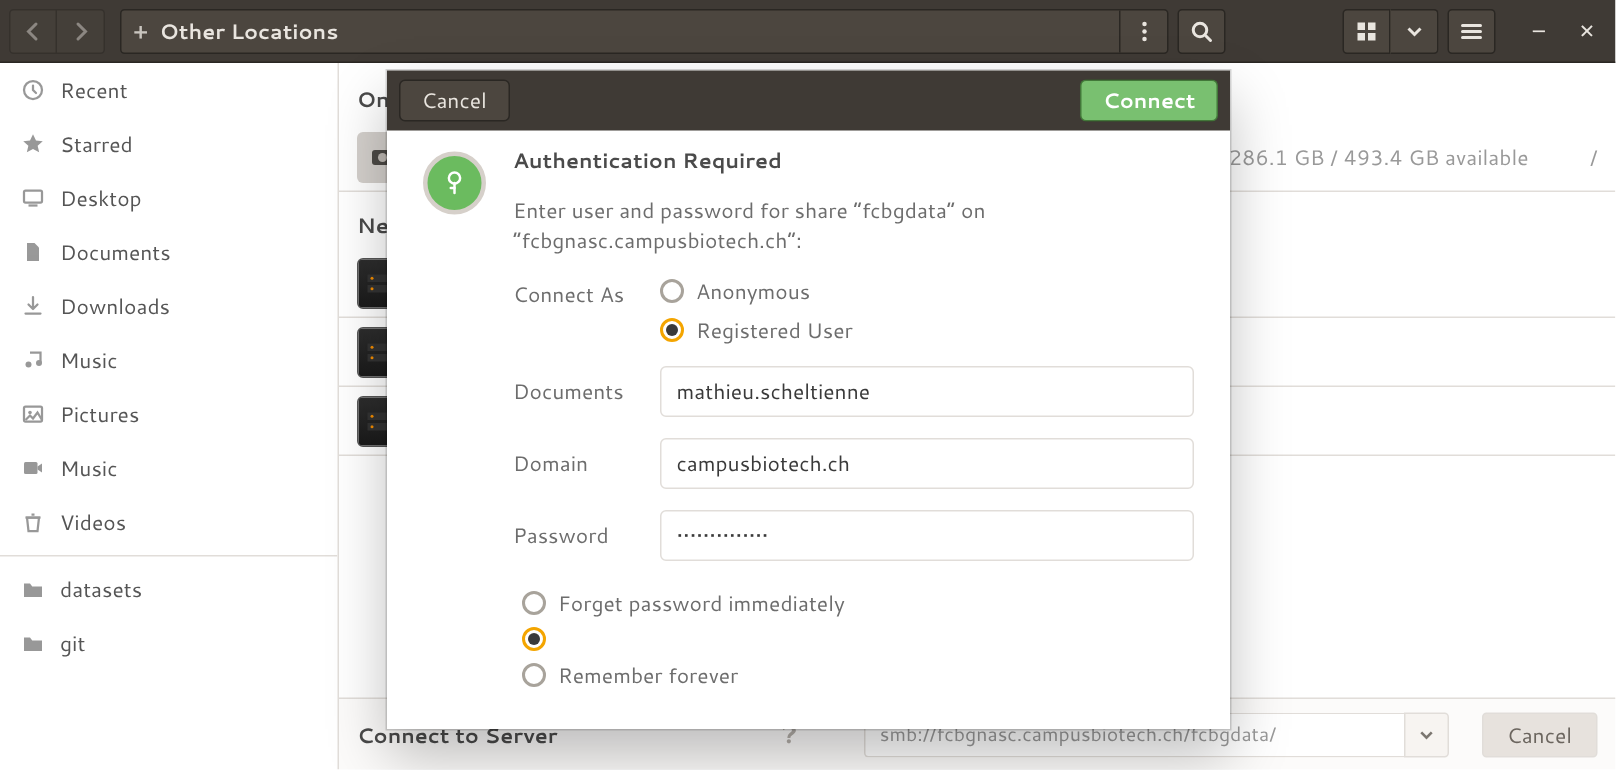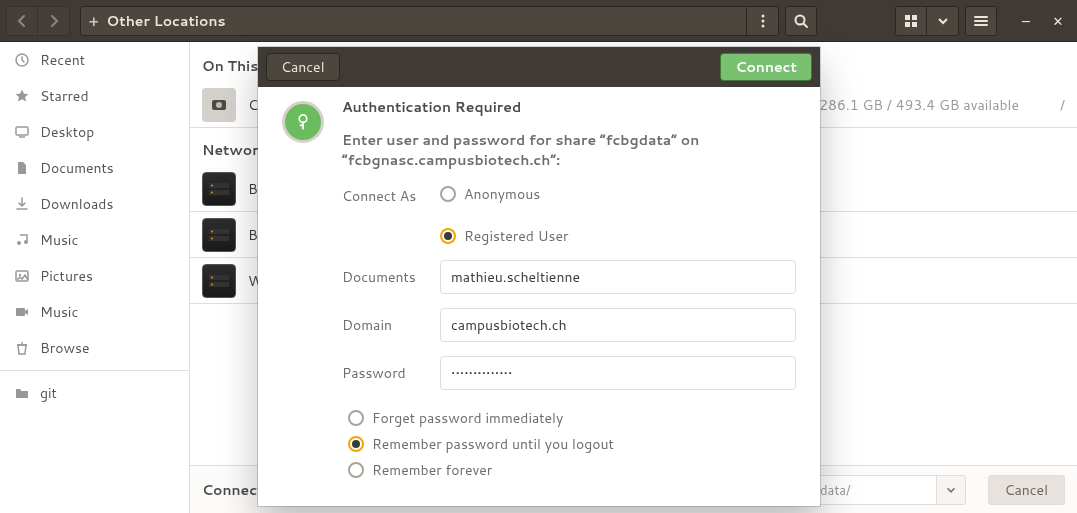--- a/index.html
+++ b/index.html
@@ -36,21 +36,21 @@
   .pathbox .plus{font-weight:700;opacity:.8;}
   .headerbar .right{display:flex;gap:6px;margin-left:6px;}
   .linked{display:flex;}
   .linked .hbtn{border-radius:0;}
   .linked .hbtn:first-child{border-radius:3px 0 0 3px;}
   .linked .hbtn:last-child{border-radius:0 3px 3px 0;border-left:none;}
   .windowctrls{display:flex;gap:6px;margin-left:10px;}
   .windowctrls .wc{width:26px;height:26px;display:flex;align-items:center;justify-content:center;color:#e9e5df;cursor:pointer;font-weight:700;font-size:13px;}
   
   .body{flex:1;display:flex;min-height:0;}
-  .sidebar{width:190px;background:var(--bg);border-right:1px solid var(--border);overflow:auto;}
+  .sidebar{width:226px;background:var(--bg);border-right:1px solid var(--border);overflow:auto;}
   .sidebar hr{border:none;border-top:1px solid var(--border);margin:4px 0;}
   .srow{display:flex;align-items:center;gap:10px;height:36px;padding:0 14px;color:var(--sidebar-fg);cursor:pointer;}
   .srow svg{width:16px;height:16px;flex:0 0 16px;opacity:.6;}
   .content{flex:1;display:flex;flex-direction:column;min-width:0;background:var(--bg);}
   .clist{flex:1;overflow:auto;padding:2px 0;}
   .section-hdr{font-weight:700;color:var(--heading);padding:12px 12px 6px;}
   .drow{display:flex;align-items:center;gap:12px;height:46px;padding:0 12px;border-bottom:1px solid var(--border);}
   .drow .ico{width:34px;height:34px;background:#d4d0cc;border-radius:4px;display:flex;align-items:center;justify-content:center;color:#6b6661;}
   .drow .ico.net{background:linear-gradient(#2d2d2d,#1a1a1a);color:#f28c00;border:1px solid #555;}
   .drow .nm{flex:1;color:#3e3e3e;white-space:nowrap;overflow:hidden;text-overflow:ellipsis;}
@@ -68,26 +68,26 @@
   
   .dialog{position:absolute;top:47px;left:258px;width:562px;background:var(--dialog-bg);box-shadow:0 18px 36px rgba(0,0,0,.25),0 0 0 1px rgba(0,0,0,.15);display:flex;flex-direction:column;}
   .dlg-head{display:flex;align-items:center;justify-content:space-between;height:40px;background:var(--dialog-head);padding:0 8px;}
   .dlg-btn{height:28px;padding:0 14px;border-radius:4px;border:1px solid #2a2723;background:#4c463f;color:#e9e5df;cursor:pointer;font-family:inherit;font-size:14px;}
   .dlg-btn.primary{background:var(--btn-green);border:1px solid rgba(30,70,20,.6);color:#fff;font-weight:700;margin-left:25px;}
   .dlg-body{display:flex;padding:12px 24px 26px;gap:18px;}
   .key-badge{width:42px;height:42px;border-radius:50%;background:#6bbb5f;border:3px solid #d6d0ca;display:flex;align-items:center;justify-content:center;color:#fff;margin-top:2px;}
   .key-badge svg{width:20px;height:20px;}
   .dlg-content{flex:1;display:flex;flex-direction:column;gap:14px;}
   .dlg-title{font-weight:700;color:var(--heading);margin-top:-2px;}
-  .dlg-text{color:var(--grey-text);line-height:1.4;font-weight:bold;}
+  .dlg-text{color:var(--grey-text);line-height:1.4;}
   .form{display:grid;grid-template-columns:82px 1fr;column-gap:16px;row-gap:14px;align-items:center;}
   .form .flabel{color:var(--grey-text);}
   .form .flabel.top{align-self:flex-start;padding-top:2px;}
   .form input[type=text],.form input[type=password]{width:100%;height:34px;border:1px solid var(--border);border-radius:4px;padding:0 10px;font-family:inherit;font-size:14px;color:#3a3a3a;}
-  .radios{display:flex;flex-direction:column;gap:22px;text-align:center;}
+  .radios{display:flex;flex-direction:column;gap:6px;text-align:center;}
   .radio{display:flex;align-items:center;gap:8px;color:var(--grey-text);}
   .radio .rc{width:16px;height:16px;border-radius:50%;border:2px solid #a8a39b;display:inline-flex;align-items:center;justify-content:center;}
   .radio.sel .rc{border-color:var(--accent);}
   .radio.sel .rc::after{content:"";width:8px;height:8px;border-radius:50%;background:#3a3a3a;}
   .pw-opts{display:flex;flex-direction:column;gap:6px;margin-left:6px;margin-top:4px;}
 </style>
 </head>
 <body>
 
 <div class="app">
@@ -207,23 +207,29 @@
             <rect x="2" y="4" width="9" height="8" rx="1" fill="currentColor"></rect>
             <path d="M11 7l3-2v6l-3-2z" fill="currentColor"></path>
           </svg>
           <span>Music</span>
         </div>
         <div class="srow">
           <svg viewBox="0 0 16 16">
             <path d="M4 5h8l-1 9H5z" fill="none" stroke="currentColor" stroke-width="1.5"></path>
             <path d="M3 5h10M7 3h2" stroke="currentColor" stroke-width="1.5"></path>
           </svg>
-          <span>Browse</span>
+          <span>Videos</span>
         </div>
         <hr>
+        <div class="srow">
+          <svg viewBox="0 0 16 16">
+            <path d="M2 4h4l1.5 2H14v7H2z" fill="currentColor"></path>
+          </svg>
+          <span>datasets</span>
+        </div>
         <div class="srow">
           <svg viewBox="0 0 16 16">
             <path d="M2 4h4l1.5 2H14v7H2z" fill="currentColor"></path>
           </svg>
           <span>git</span>
         </div>
       </div>
 
     <div class="content">
       <div class="clist">
@@ -336,21 +342,20 @@
         <input type="text" value="••••••••••••••" style="">
       </div>
 
       <div class="pw-opts">
         <div class="radio">
             <span class="rc"></span>
             <span>Forget password immediately</span>
           </div>
         <div class="radio sel">
             <span class="rc"></span>
-            <span>Remember password until you logout</span>
           </div>
         <div class="radio">
             <span class="rc"></span>
             <span>Remember forever</span>
           </div>
       </div>
     </div>
   </div>
 </div>
 

